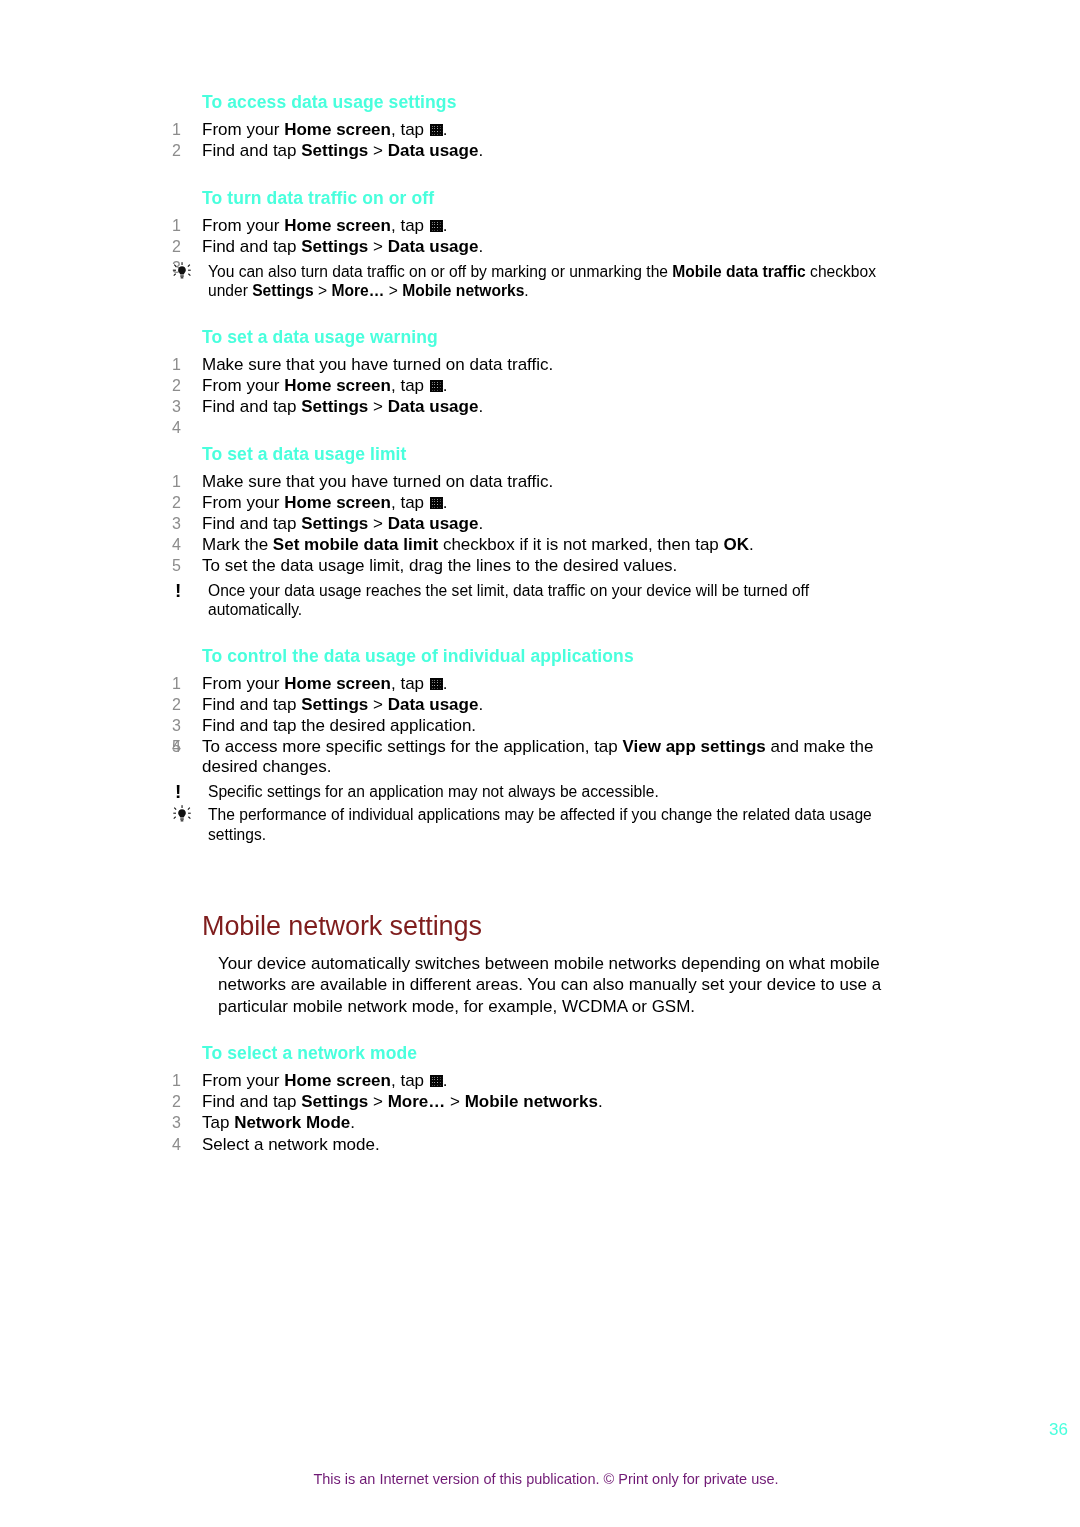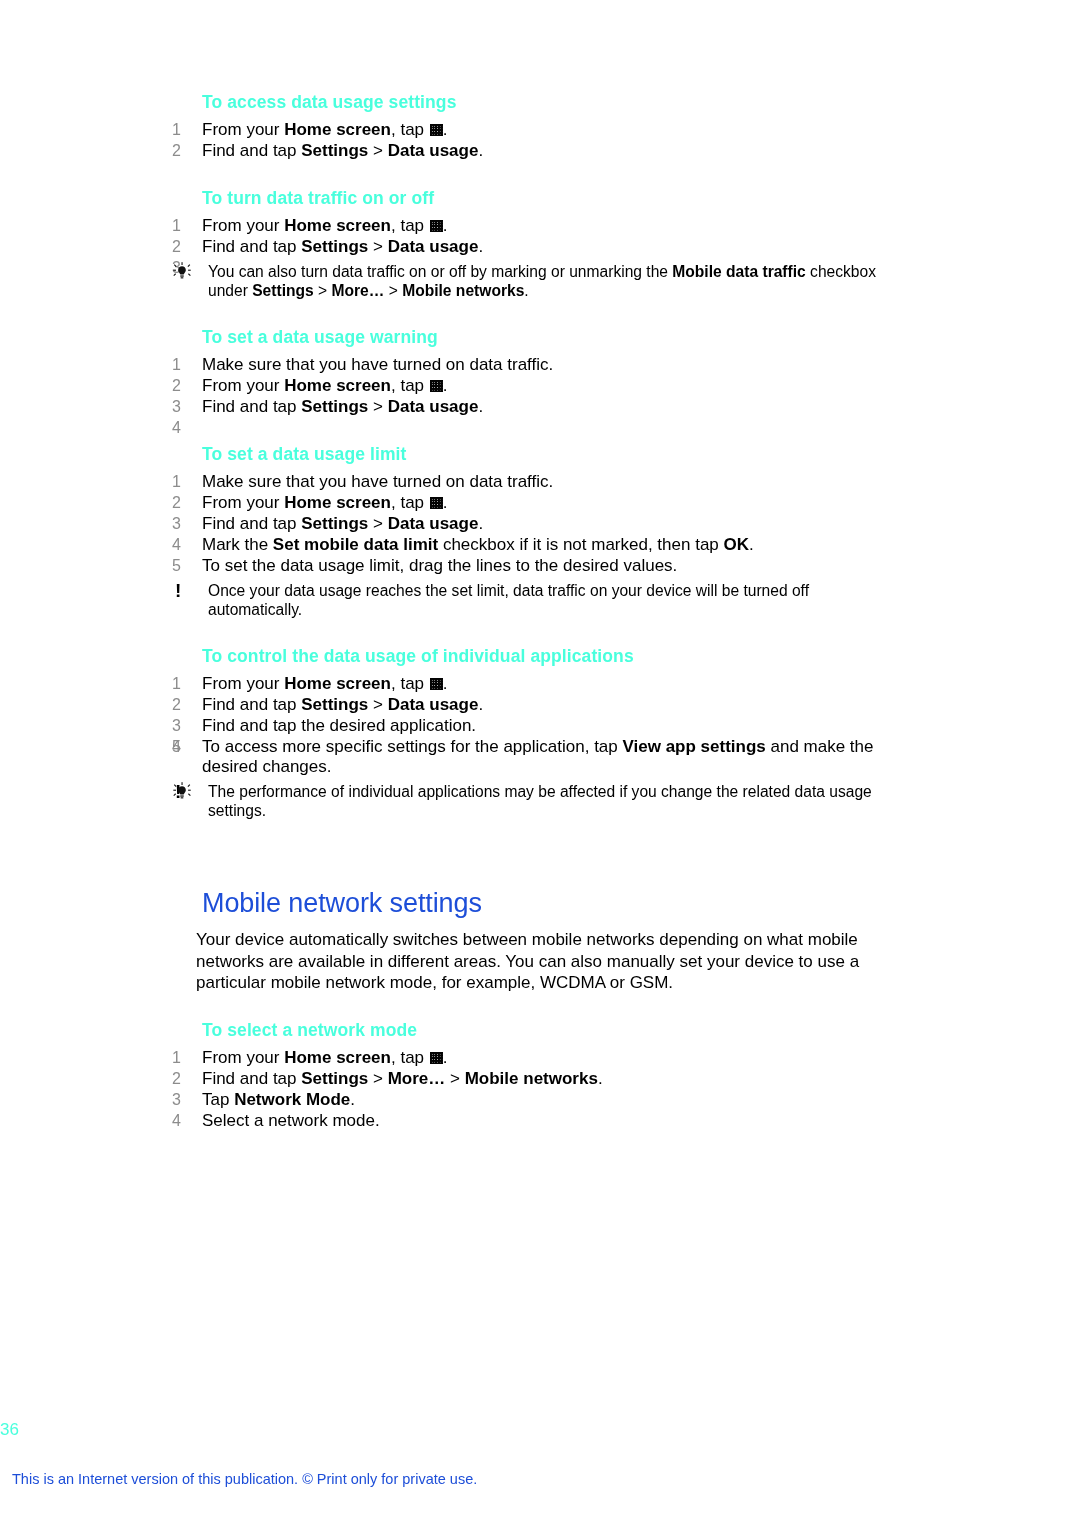--- a/index.html
+++ b/index.html
@@ -93,30 +93,30 @@
     font-size: 19px;
     line-height: 19px;
     text-align: left;
     padding-left: 3px;
     box-sizing: border-box;
   }
 
   h2.chapter {
     font-size: 27px;
     font-weight: normal;
-    color: #1d4ed8;
+    color: #7f1d1d;
     margin: 0 0 10px 30px;
     line-height: 1.2;
     letter-spacing: -0.1px;
   }
 
   p.intro {
     font-size: 17px;
     line-height: 21.5px;
-    margin: 0 0 0 24px;
+    margin: 0 0 0 46px;
     color: #000;
   }
 
   
   .appgrid {
     display: inline-block;
     width: 13px;
     height: 12px;
     vertical-align: -1px;
     margin: 0 0px 0 1px;
@@ -135,33 +135,33 @@
       repeating-linear-gradient(to right, #1a1a1a 0 1.7px, rgba(0,0,0,0) 1.7px 2.7px),
       repeating-linear-gradient(to bottom, #1a1a1a 0 1.7px, rgba(0,0,0,0) 1.7px 2.7px);
     mix-blend-mode: multiply;
   }
   .gap-md { height: 26px; }
   .gap-lg { height: 40px; }
 
   .pagenum {
     position: absolute;
     left: 0;
-    right: 0;
+    right: 12px;
     top: 1420px;
-    text-align: left;
+    text-align: right;
     color: #49ffdd;
     font-size: 17px;
   }
   .footer {
     position: absolute;
     left: 0;
     right: 0;
     top: 1471px;
-    text-align: left;
-    color: #1d4ed8;
+    text-align: center;
+    color: #701a75;
     font-size: 14.5px;
     padding-left: 12px;
   }
 </style>
 </head>
 <body>
 
 <div class="page">
 
   <div class="content">
@@ -223,21 +223,21 @@
         <div class="gap-md"></div>
         <div class="block">
           <h3 class="subhead">To control the data usage of individual applications</h3>
           <ol class="steps">
             <li><span class="num">1</span><span>From your <b>Home screen</b>, tap <span class="appgrid"></span>.</span></li>
             <li><span class="num">2</span><span>Find and tap <b>Settings</b> &gt; <b>Data usage</b>.</span></li>
             <li><span class="num">3</span><span>Find and tap the desired application.</span></li>
             <li><span class="num">4</span></li>
             <li><span class="num">5</span><span>To access more specific settings for the application, tap <b>View app settings</b> and make the desired changes.</span></li>
           </ol>
-          <div class="callout note"><span class="cicon">!</span></div>
+          <div class="callout note"><span class="cicon">!</span><span>Specific settings for an application may not always be accessible.</span></div>
           <div class="callout tip"><span class="cicon">
               <svg viewBox="0 0 24 24" width="20" height="20" aria-hidden="true">
                 <g fill="#111">
                   <path d="M12 5.2c-2.6 0-4.6 2-4.6 4.5 0 1.7 0.9 2.8 1.7 3.7 0.5 0.6 0.8 1 0.9 1.6h4c0.1-0.6 0.4-1 0.9-1.6 0.8-0.9 1.7-2 1.7-3.7 0-2.5-2-4.5-4.6-4.5z"></path>
                   <rect x="9.9" y="16.1" width="4.2" height="1.5"></rect>
                   <rect x="10.4" y="18.3" width="3.2" height="1.4"></rect>
                   <rect x="11.4" y="0.2" width="1.3" height="3.4"></rect>
                   <rect x="1.6" y="9.2" width="3.2" height="1.3"></rect>
                   <rect x="19.3" y="9.2" width="3.2" height="1.3"></rect>
                   <rect x="3.2" y="2.6" width="1.3" height="3.4" transform="rotate(-42 3.85 4.3)"></rect>

